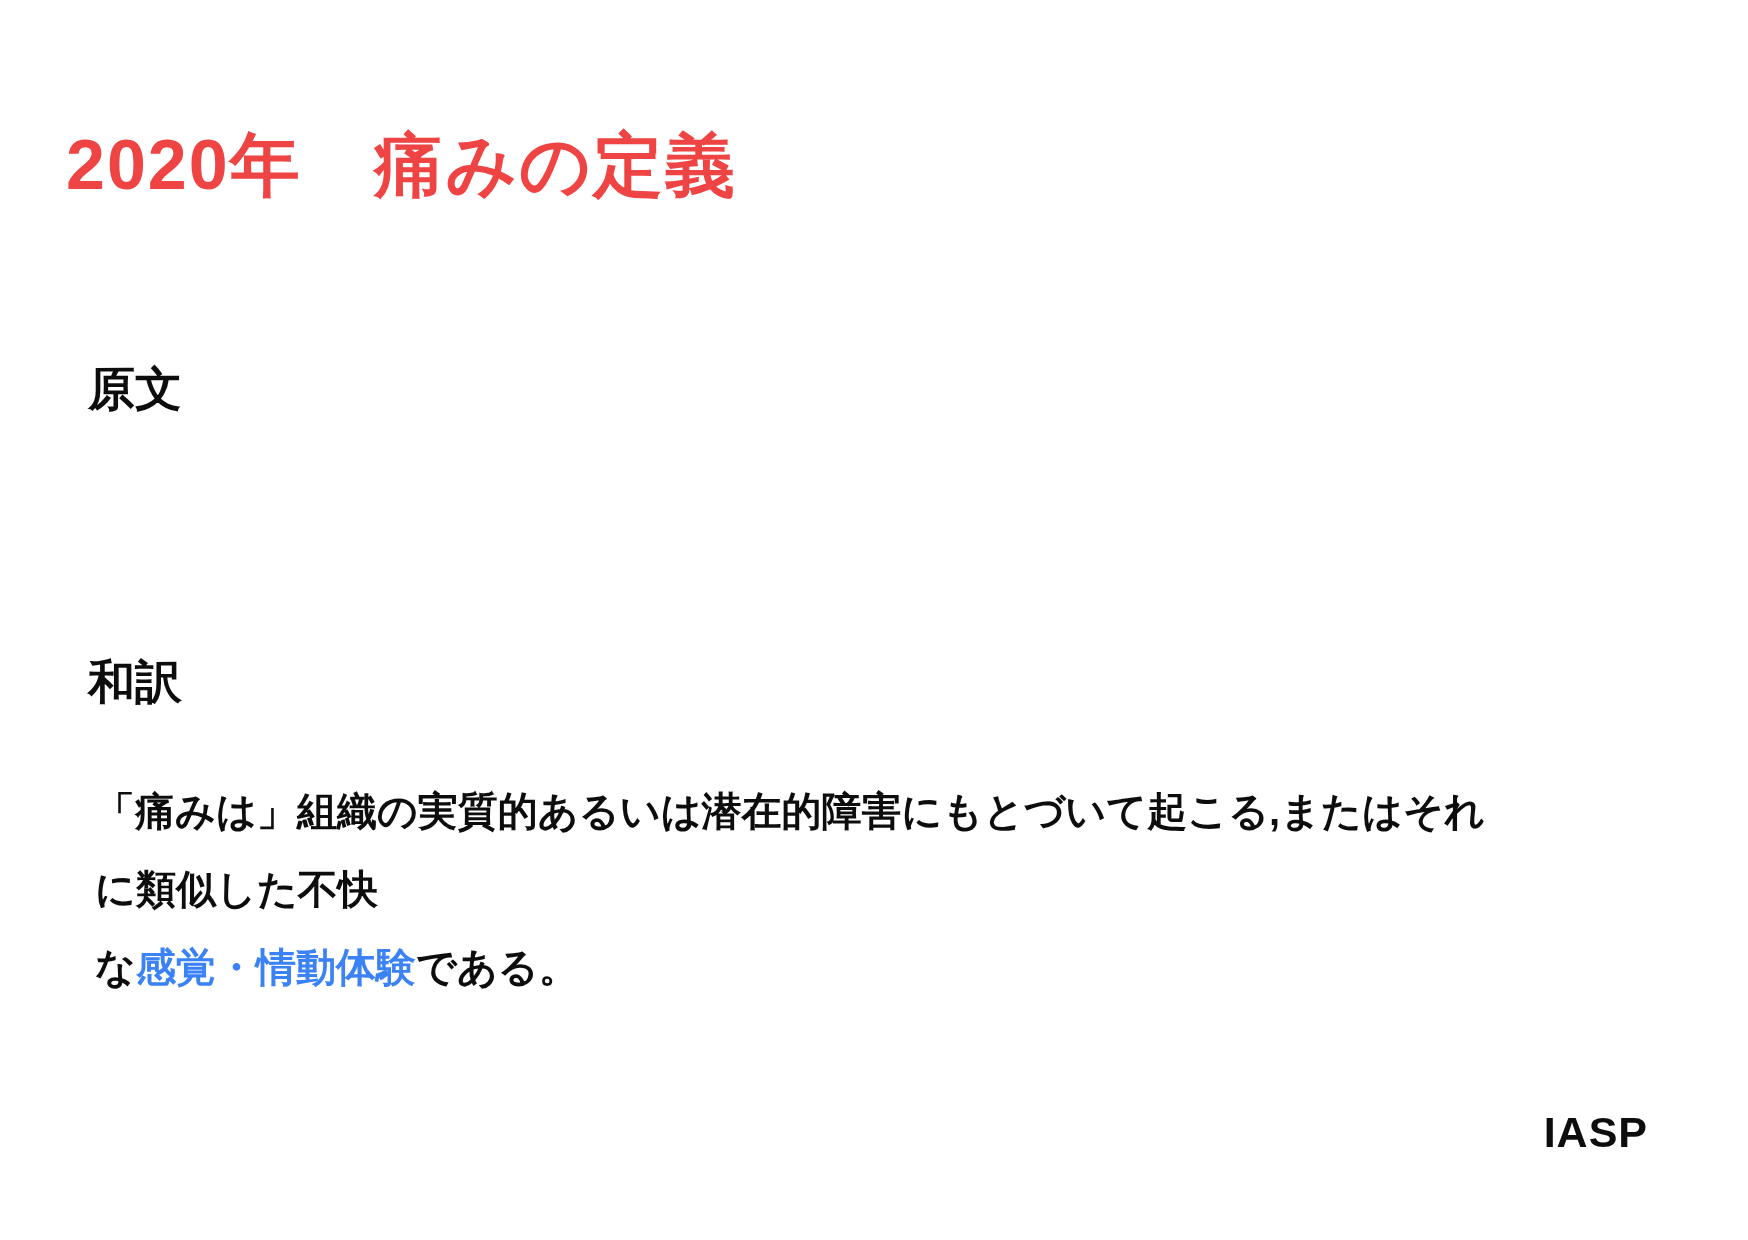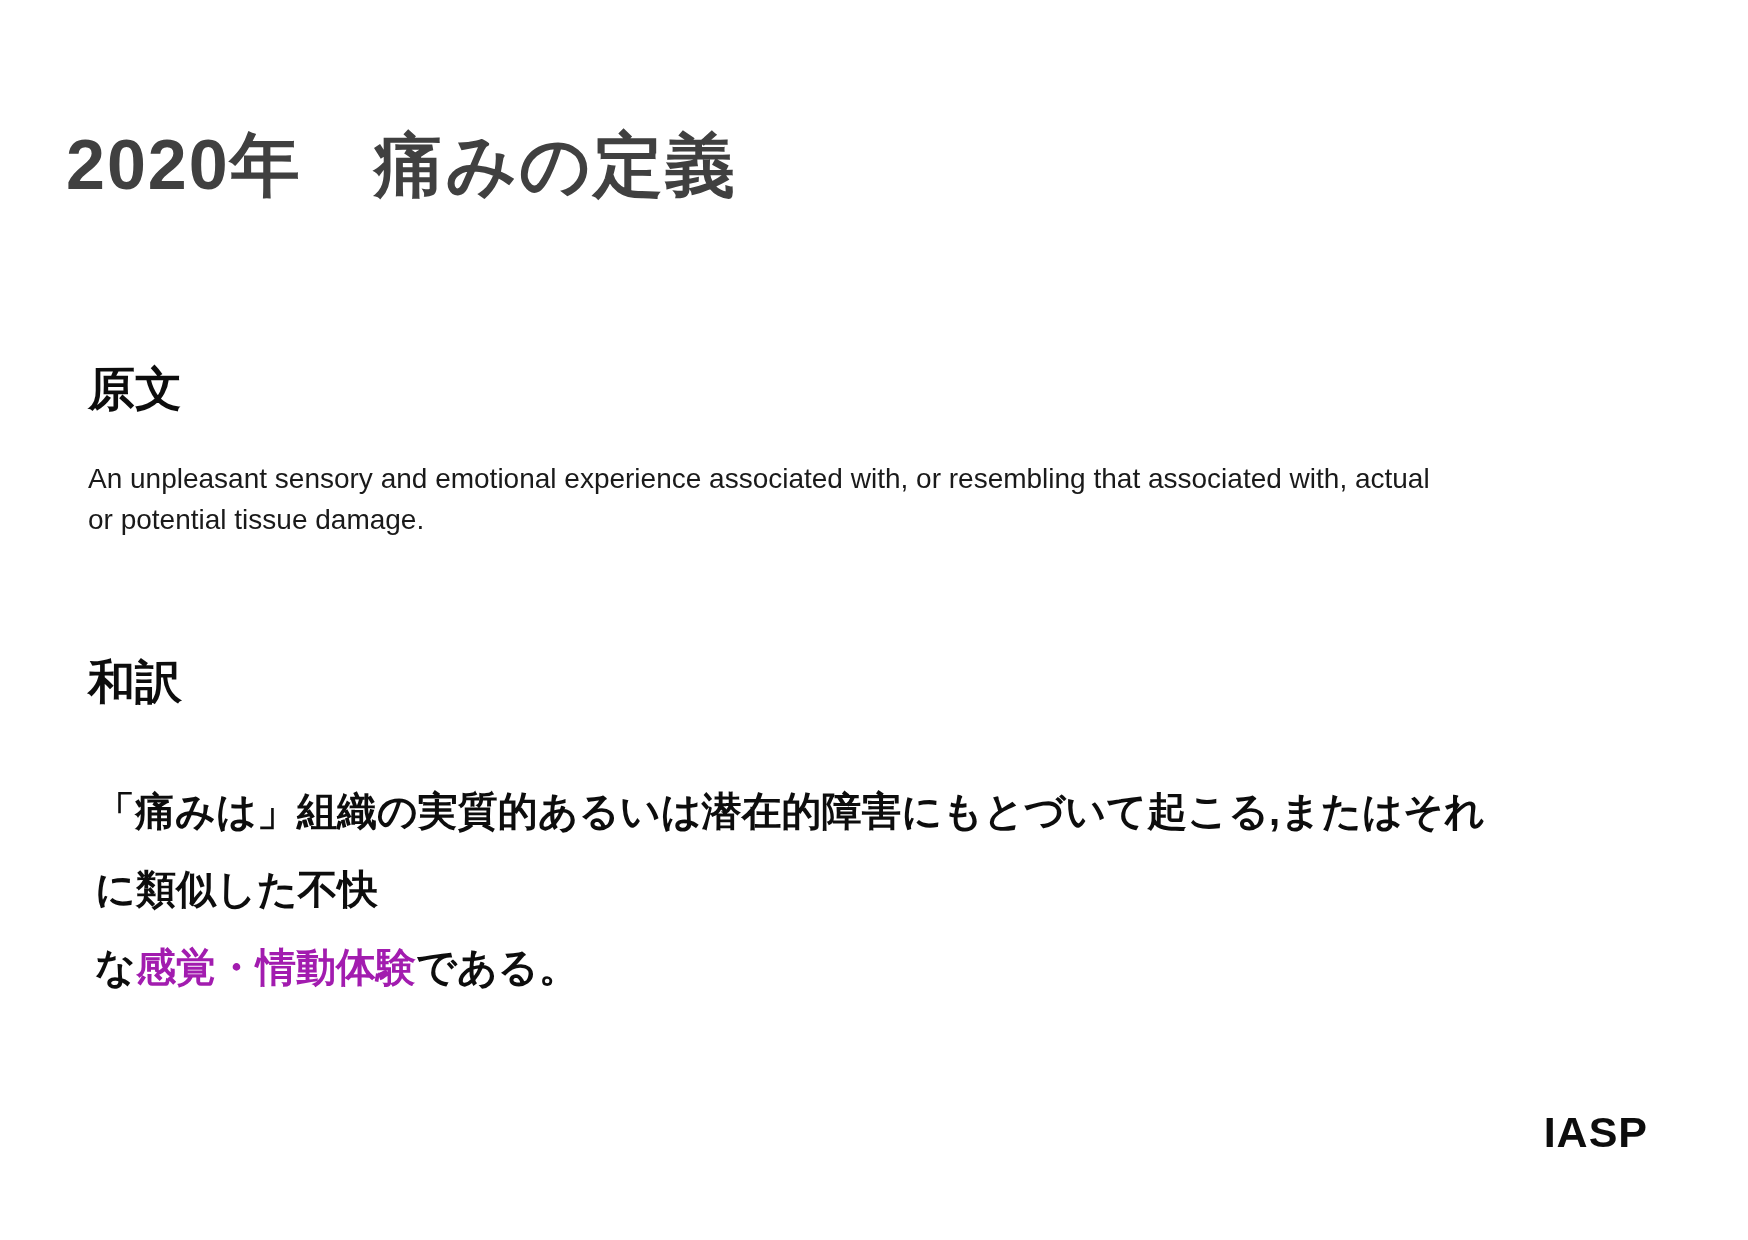--- a/index.html
+++ b/index.html
@@ -16,21 +16,21 @@
     font-family: "Liberation Sans", "DejaVu Sans", sans-serif;
     color: #111111;
   }
   .slide-title {
     position: absolute;
     left: 66px;
     top: 72px;
     font-size: 70px;
     font-weight: 800;
     letter-spacing: 2px;
-    color: #404040;
+    color: #ef4444;
     white-space: pre;
   }
   .section-heading {
     position: absolute;
     left: 88px;
     font-size: 47px;
     font-weight: 800;
     color: #0d0d0d;
   }
   .heading-original { top: 322px; margin-top: 36px; }
@@ -50,42 +50,41 @@
     position: absolute;
     left: 95px;
     top: 732px;
     width: 1420px;
     font-size: 40px;
     font-weight: 700;
     line-height: 1.95;
     color: #0d0d0d;
   }
   .highlight-red {
-    color: #a21caf;
+    color: #3b82f6;
   }
   .footer-logo {
     position: absolute;
     right: 100px;
     top: 1108px;
     font-size: 43px;
     font-weight: 700;
     letter-spacing: 1px;
     color: #0d0d0d;
   }
 </style>
 </head>
 <body>
 
 <div class="slide">
 
   <h1 class="slide-title">2020年　痛みの定義</h1>
 
   <h2 class="section-heading heading-original">原文</h2>
 
-  <p class="english-text">An unpleasant sensory and emotional experience associated with, or resembling that associated with, actual or potential tissue damage.</p>
 
   <h2 class="section-heading heading-translation">和訳</h2>
 
   <p class="japanese-text"><span>「痛みは」組織の実質的あるいは潜在的障害にもとづいて起こる,またはそれに類似した不快</span><br><span>な</span><span class="highlight-red">感覚・情動体験</span><span>である。</span></p>
 
   <div class="footer-logo">IASP</div>
 
 </div>
 
 </body></html>

